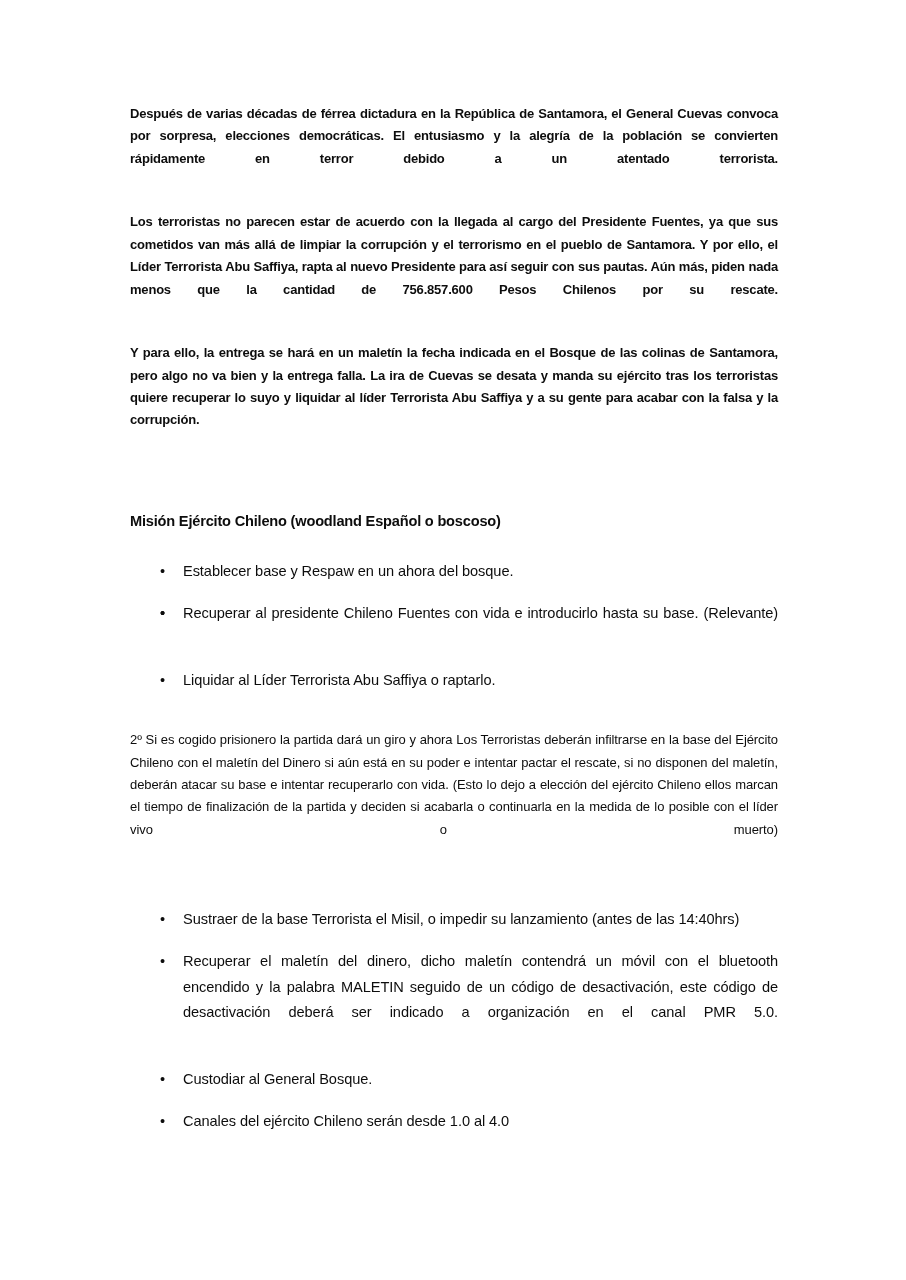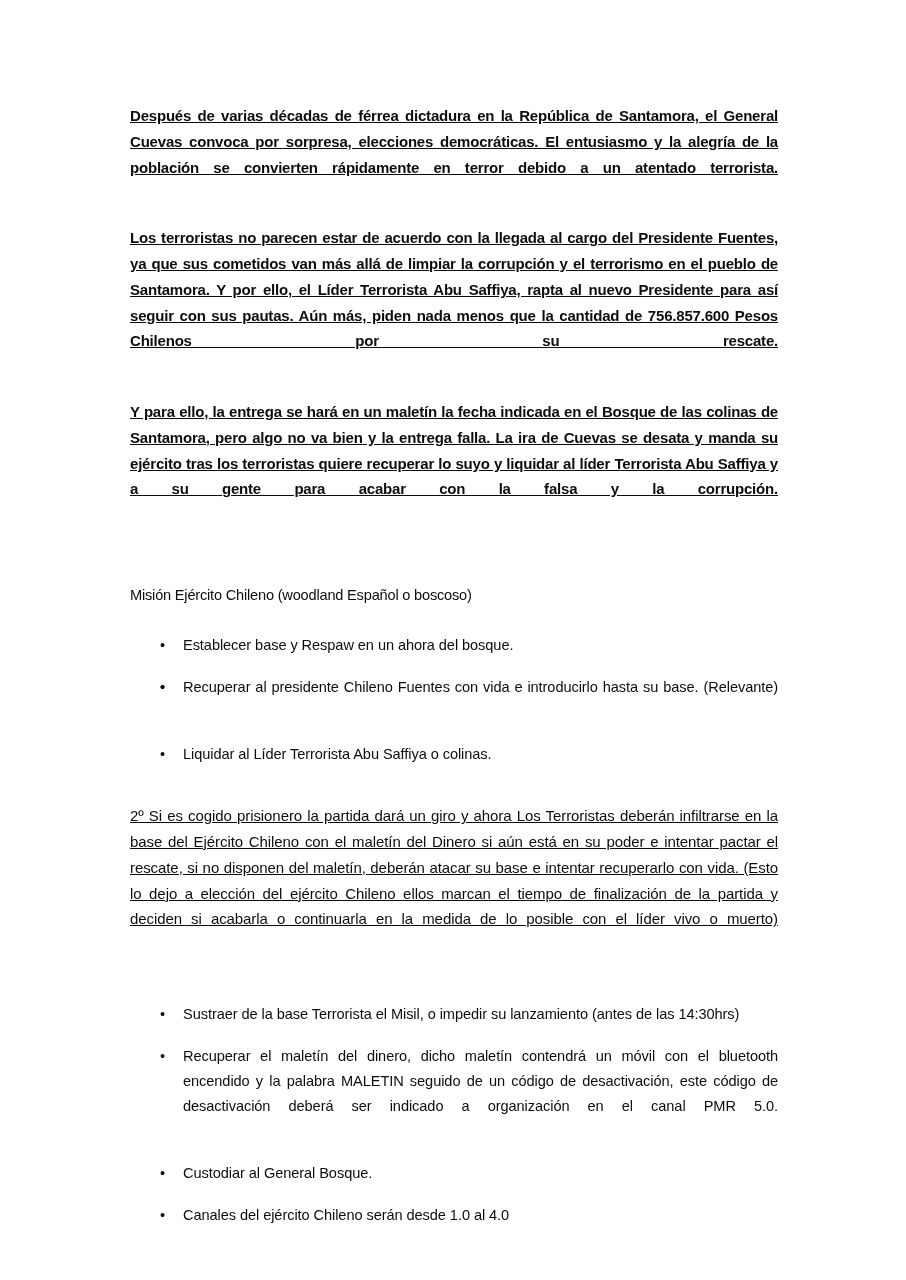--- a/index.html
+++ b/index.html
@@ -27,42 +27,41 @@
     top: 103px;
     width: 648px;
   }
 
   
   .para {
     text-align: justify;
     text-justify: inter-word;
     margin: 0 0 19px 0;
     line-height: 1.72;
-    font-size: 15px;
+    font-size: 13px;
     letter-spacing: -0.12px;
-    text-decoration: underline;
   }
   .para.bold {
     font-weight: 700;
     letter-spacing: -0.2px;
   }
   .para.regular {
     font-weight: 400;
     letter-spacing: -0.08px;
   }
   
   .para::after {
     content: "";
     display: inline-block;
     width: 100%;
   }
 
   
   .section-heading {
-    font-weight: 400;
+    font-weight: 700;
     font-size: 14.6px;
     line-height: 1.7;
     margin: 0;
     letter-spacing: -0.2px;
     text-align: left;
   }
 
   
   ul.bullets {
     list-style: none;
@@ -131,34 +130,34 @@
       </li>
       <li class="nojustify">
         <span class="bullet-marker">•</span>
       </li>
       <li>
         <span class="bullet-marker">•</span>
         <span>Recuperar al presidente Chileno Fuentes con vida e introducirlo hasta su base. (Relevante)</span>
       </li>
       <li class="nojustify">
         <span class="bullet-marker">•</span>
-        <span>Liquidar al Líder Terrorista Abu Saffiya o colinas.</span>
+        <span>Liquidar al Líder Terrorista Abu Saffiya o raptarlo.</span>
       </li>
     </ul>
 
     <div class="spacer-lg"></div>
 
     <p class="para regular">2º Si es cogido prisionero la partida dará un giro y ahora Los Terroristas deberán infiltrarse en la base del Ejército Chileno con el maletín del Dinero si aún está en su poder e intentar pactar el rescate, si no disponen del maletín, deberán atacar su base e intentar recuperarlo con vida. (Esto lo dejo a elección del ejército Chileno ellos marcan el tiempo de finalización de la partida y deciden si acabarla o continuarla en la medida de lo posible con el líder  vivo o muerto)</p>
 
     <div class="spacer-md"></div>
 
     <ul class="bullets">
       <li class="nojustify">
         <span class="bullet-marker">•</span>
-        <span>Sustraer de la base Terrorista el Misil, o impedir su lanzamiento (antes de las 14:30hrs)</span>
+        <span>Sustraer de la base Terrorista el Misil, o impedir su lanzamiento (antes de las 14:40hrs)</span>
       </li>
       <li>
         <span class="bullet-marker">•</span>
         <span>Recuperar el maletín del dinero, dicho maletín contendrá un móvil con el bluetooth encendido y la palabra MALETIN seguido de un código de desactivación, este código de desactivación deberá ser indicado a organización en el canal PMR </span><b>5.0</b><span>.</span>
       </li>
       <li class="nojustify">
         <span class="bullet-marker">•</span>
         <span>Custodiar al General Bosque.</span>
       </li>
       <li class="nojustify">

